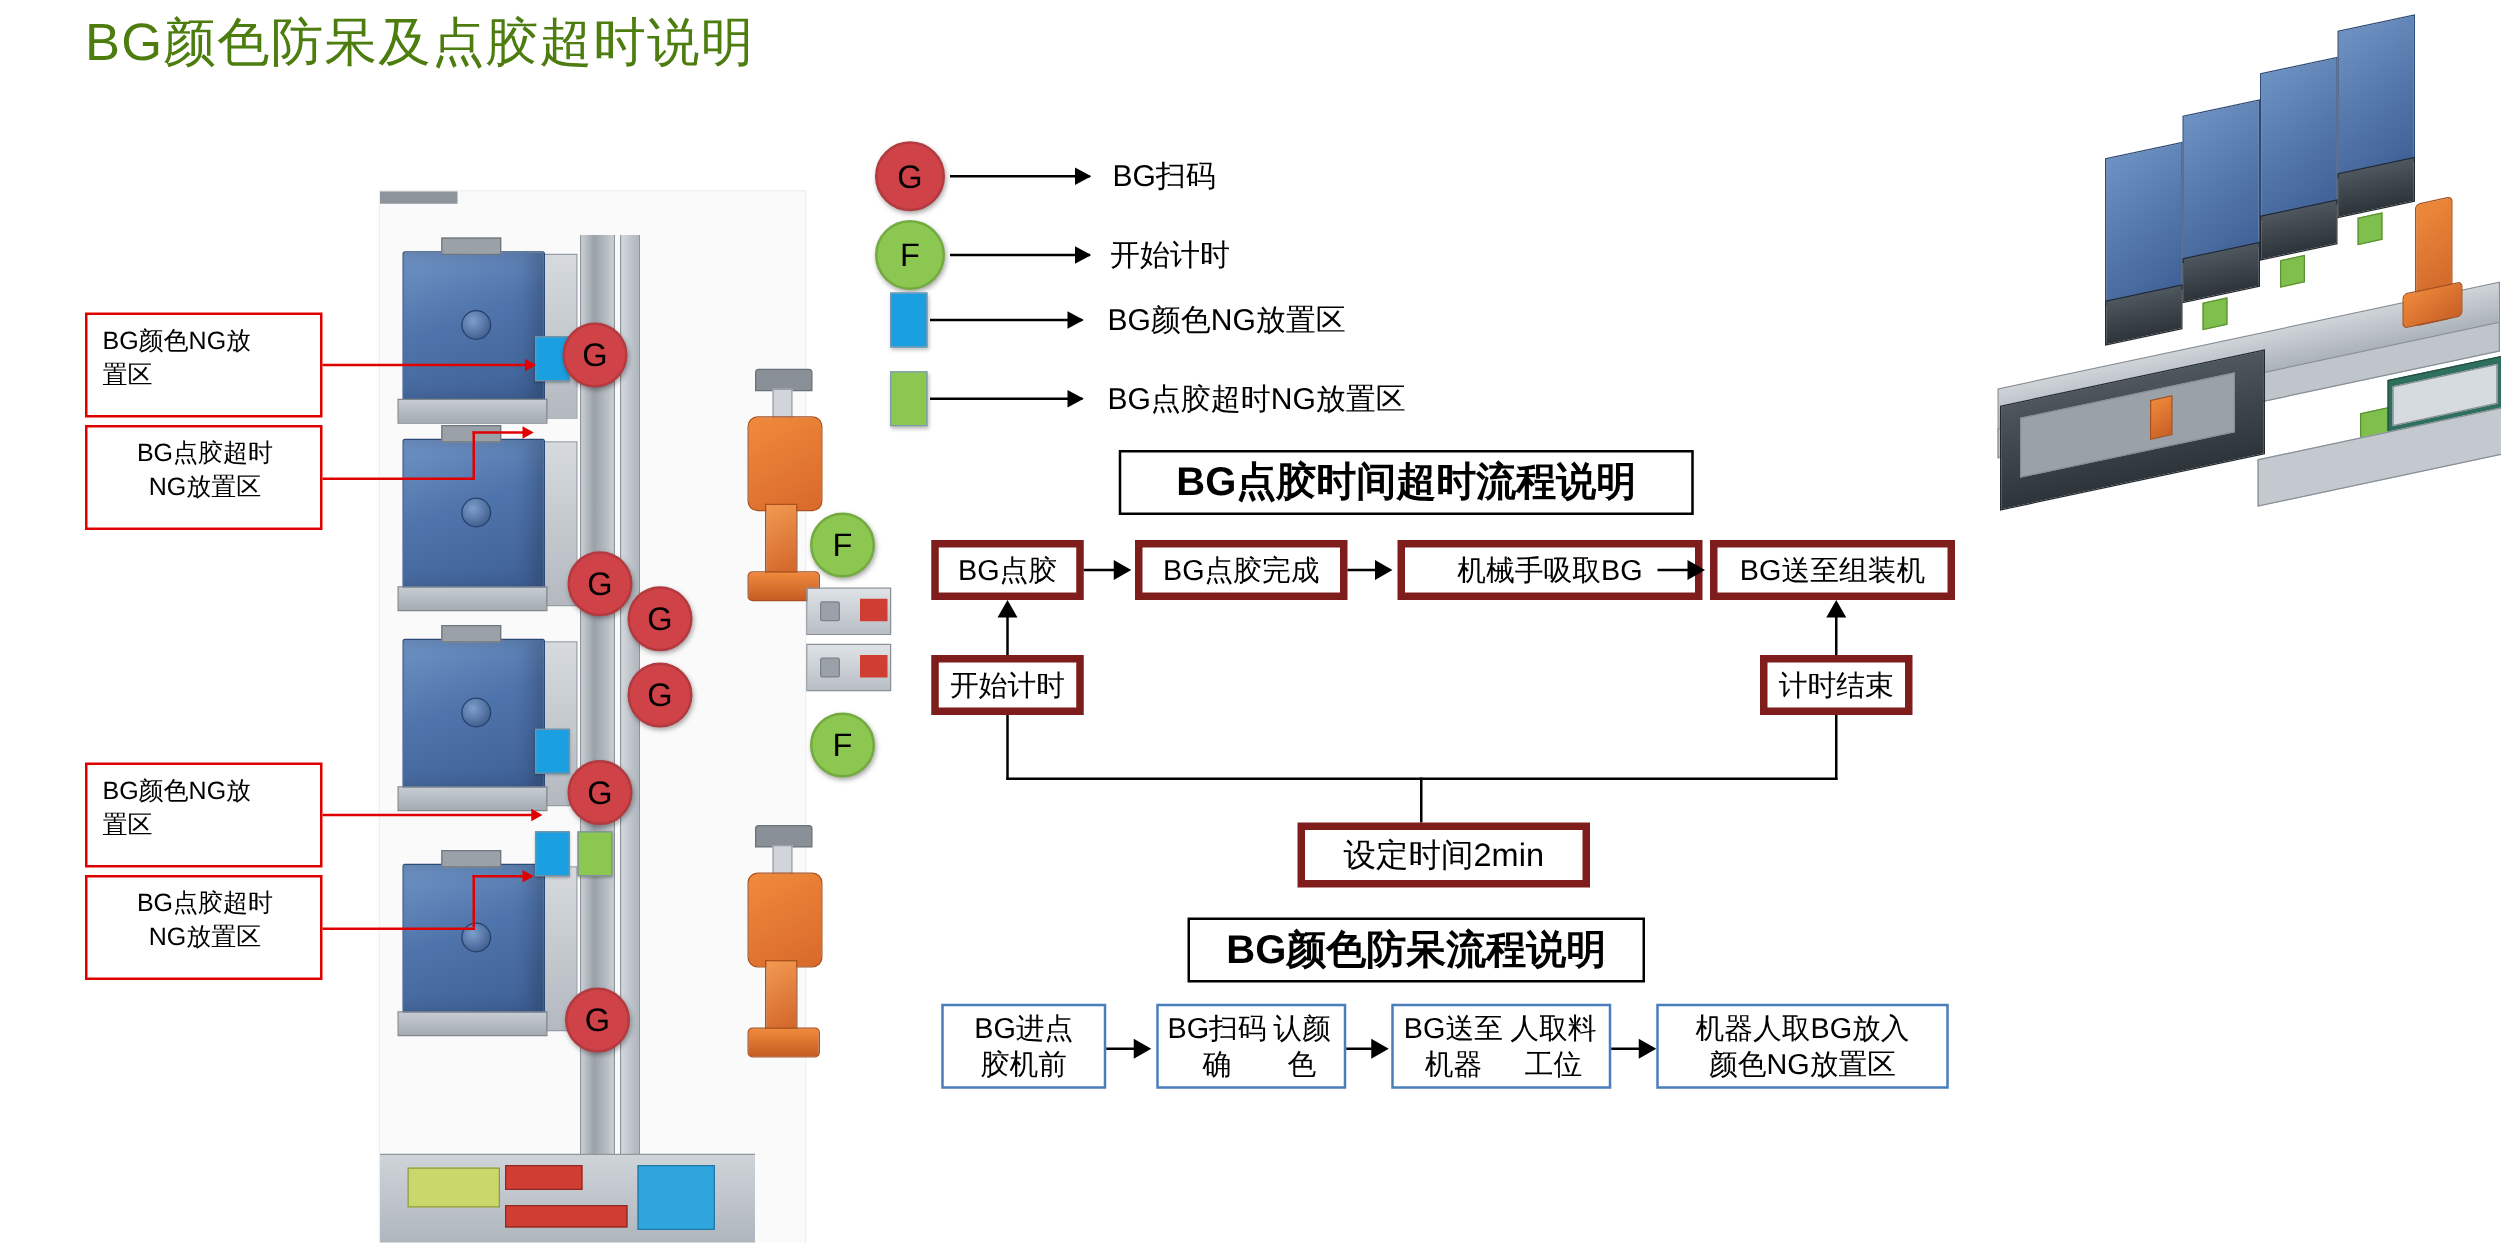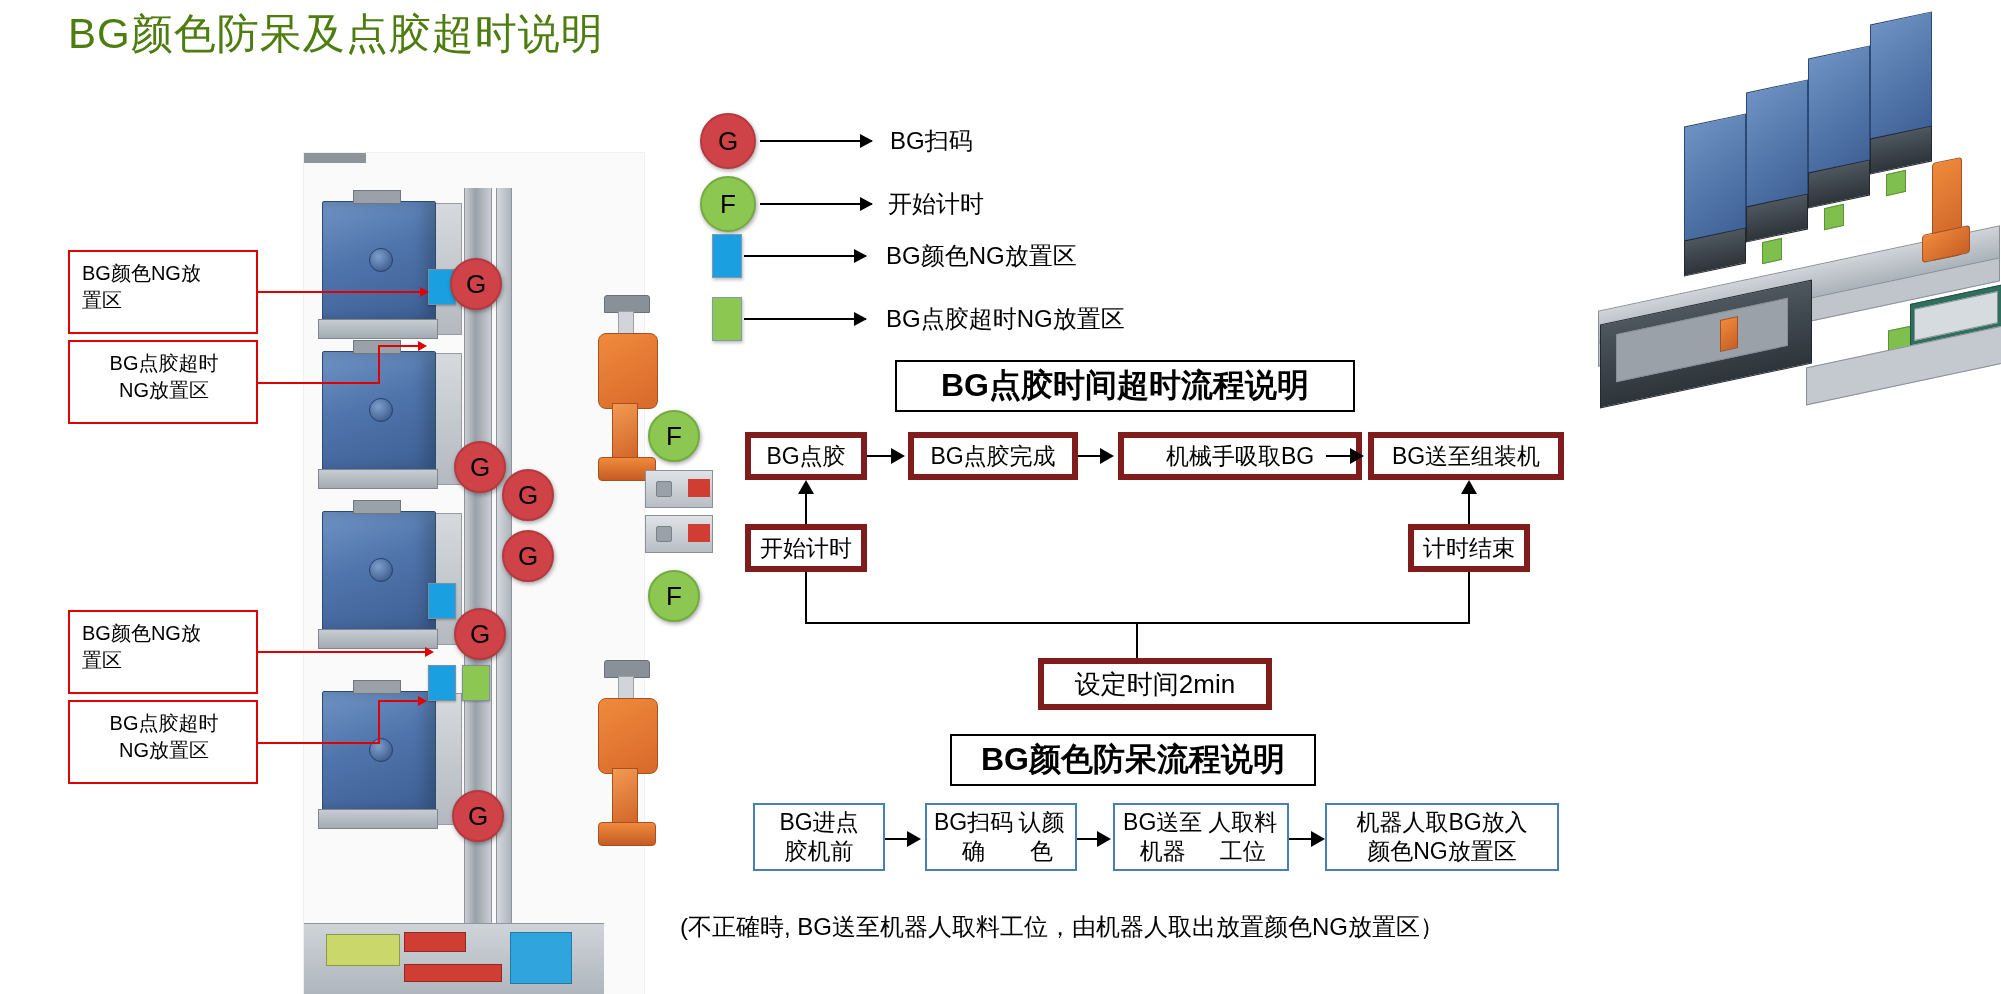--- a/index.html
+++ b/index.html
@@ -450,14 +450,13 @@
 </div>
 
 <div class="connector" style="left:885px; top:838px; width:24px;"></div>
 <div class="arrow-r" style="left:907px; top:831px;"></div>
 <div class="connector" style="left:1077px; top:838px; width:22px;"></div>
 <div class="arrow-r" style="left:1097px; top:831px;"></div>
 <div class="connector" style="left:1289px; top:838px; width:24px;"></div>
 <div class="arrow-r" style="left:1311px; top:831px;"></div>
 
 <div id="bottom-note">
-  <div>(不正確時, BG送至机器人取料工位，由机器人取出放置颜色NG放置区）</div>
 </div>
 
 </body></html>

